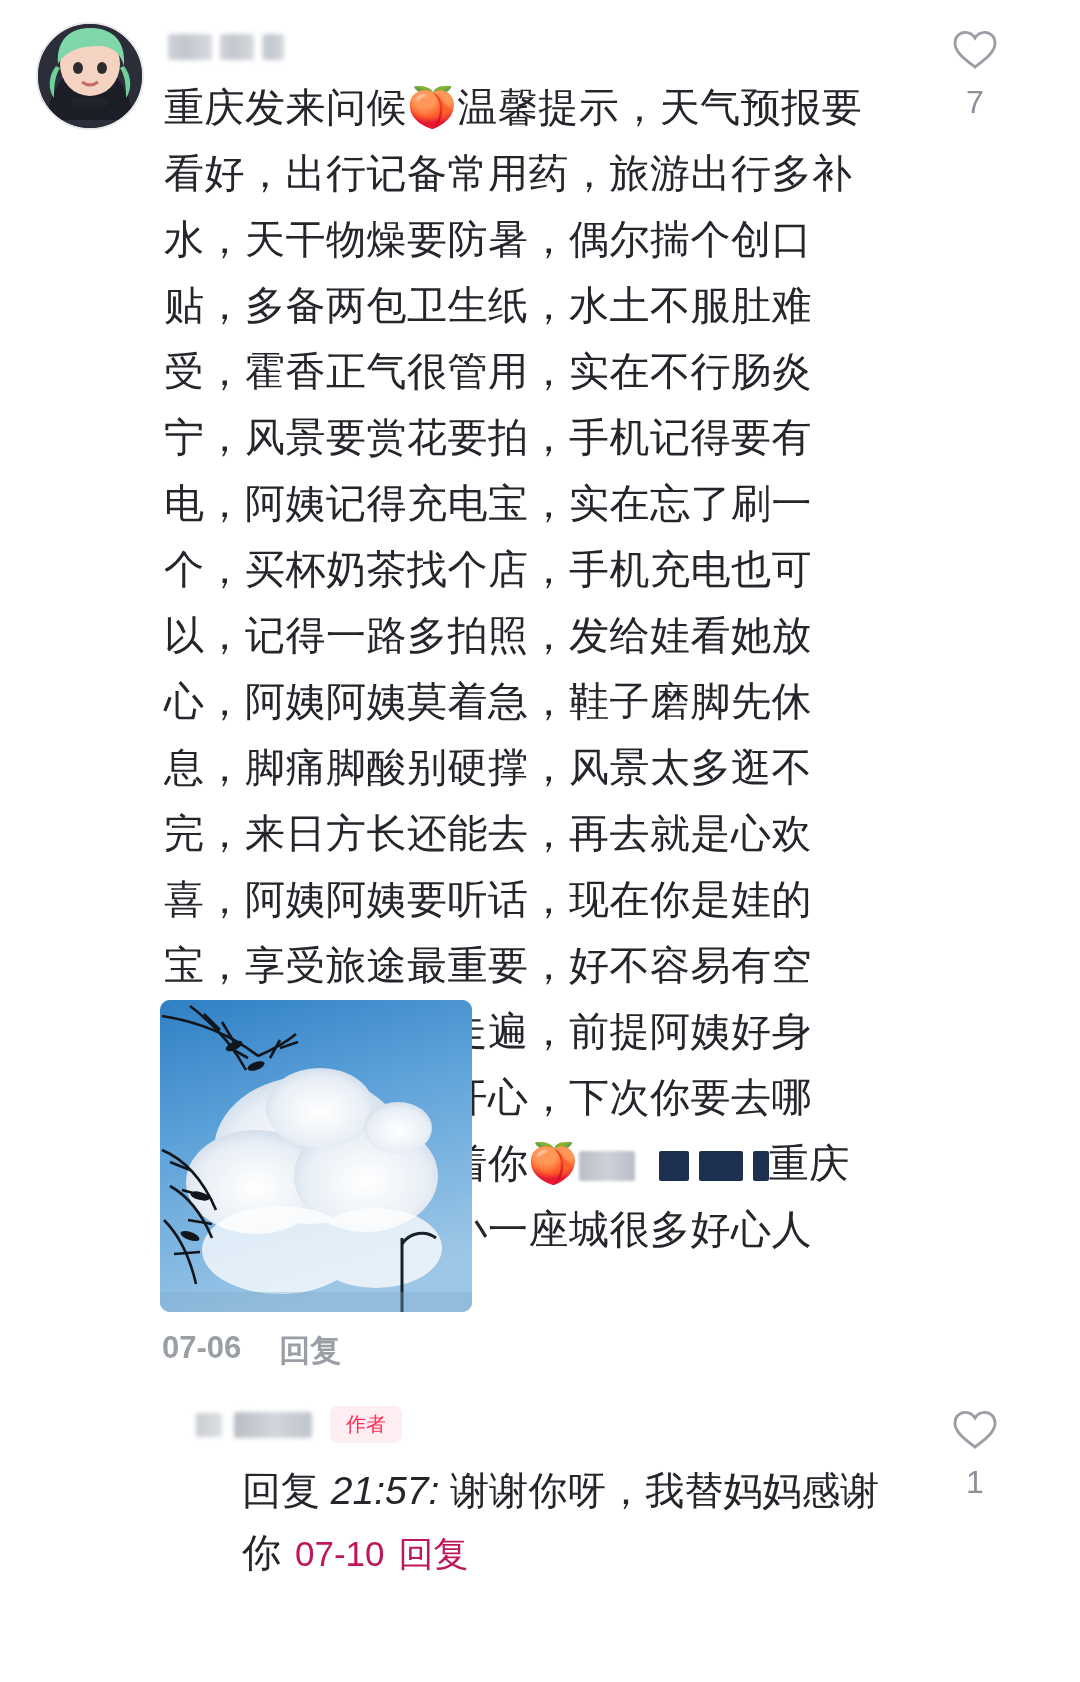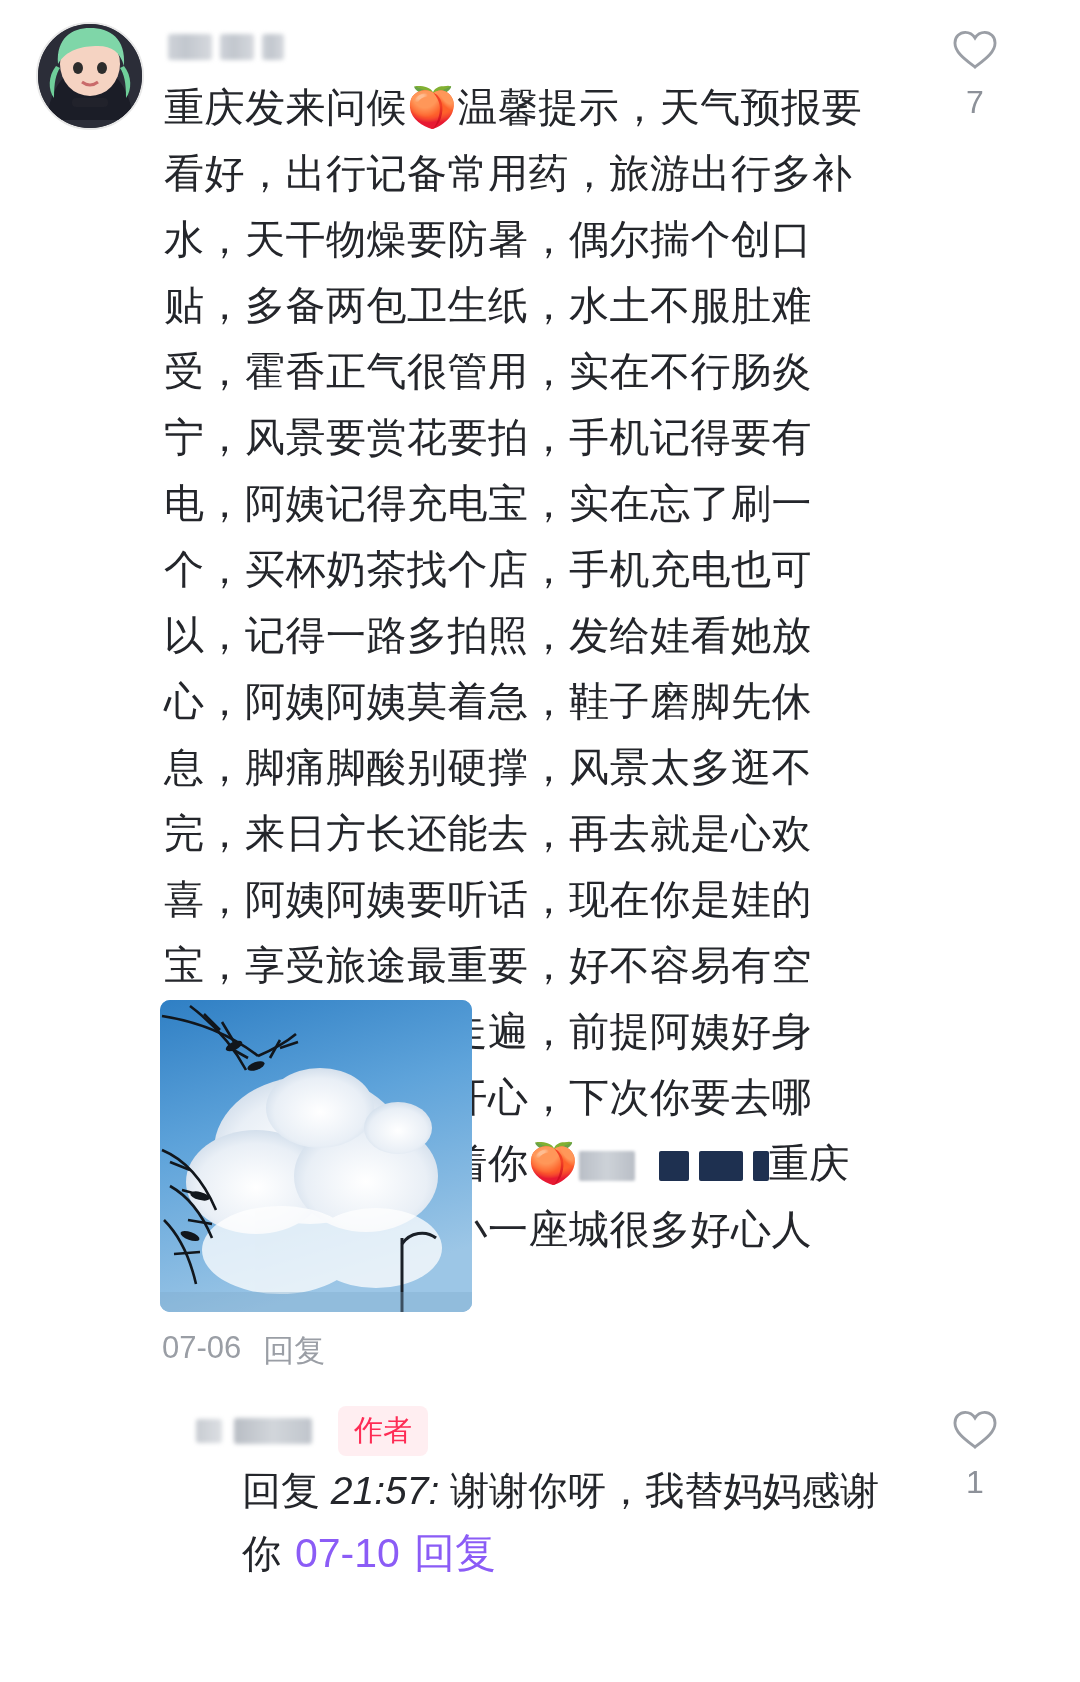--- a/index.html
+++ b/index.html
@@ -96,23 +96,24 @@
     overflow: hidden;
     background: #6ea8dc;
   }
   .photo svg { display:block; width:100%; height:100%; }
 
   .meta-row {
     position: absolute;
     left: 162px;
     top: 1330px;
     display: flex;
-    gap: 22px;
+    gap: 38px;
     font-size: 31px;
     color: #9a9ea5;
+    font-weight: bold;
   }
   .meta-row .reply-link { color:#9a9ea5; }
 
   
   .like-top {
     position: absolute;
     right: 70px;
     top: 28px;
     width: 70px;
     text-align: center;
@@ -146,38 +147,38 @@
     top: 10px;
     display: flex;
     align-items: center;
     gap: 12px;
   }
   .rb1 { width: 26px; height: 24px; background: linear-gradient(90deg,#c8ccd2,#dcdfe3); filter: blur(2px); border-radius:3px;}
   .rb2 { width: 78px; height: 26px; background: linear-gradient(90deg,#b8bdc4,#d2d6db,#c0c5cc); filter: blur(2px); border-radius:3px;}
   .author-badge {
     background: #ffeef1;
     color: #fe2c55;
-    font-size: 29px;
+    font-size: 20px;
     padding: 5px 16px;
     border-radius: 8px;
-    margin-left: 14px;
+    margin-left: 6px;
   }
   .reply-body {
     position: absolute;
     left: 242px;
     top: 64px;
     width: 660px;
     font-size: 39px;
     line-height: 62px;
     color: #24262b;
   }
   .reply-body .time { color: #24262b; font-style: italic; }
   .reply-body .tail {
-    color: #8b5cf6;
-    font-size: 41px;
+    color: #be185d;
+    font-size: 35px;
     margin-left: 14px;
   }
 </style>
 </head>
 <body>
 
 <div class="screen">
 
   <div class="comment">
 

